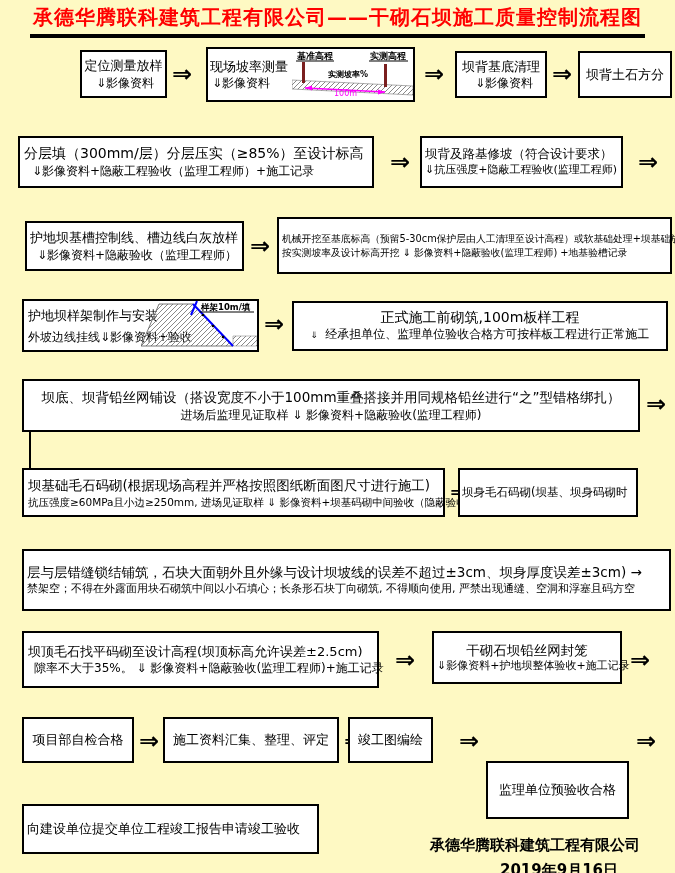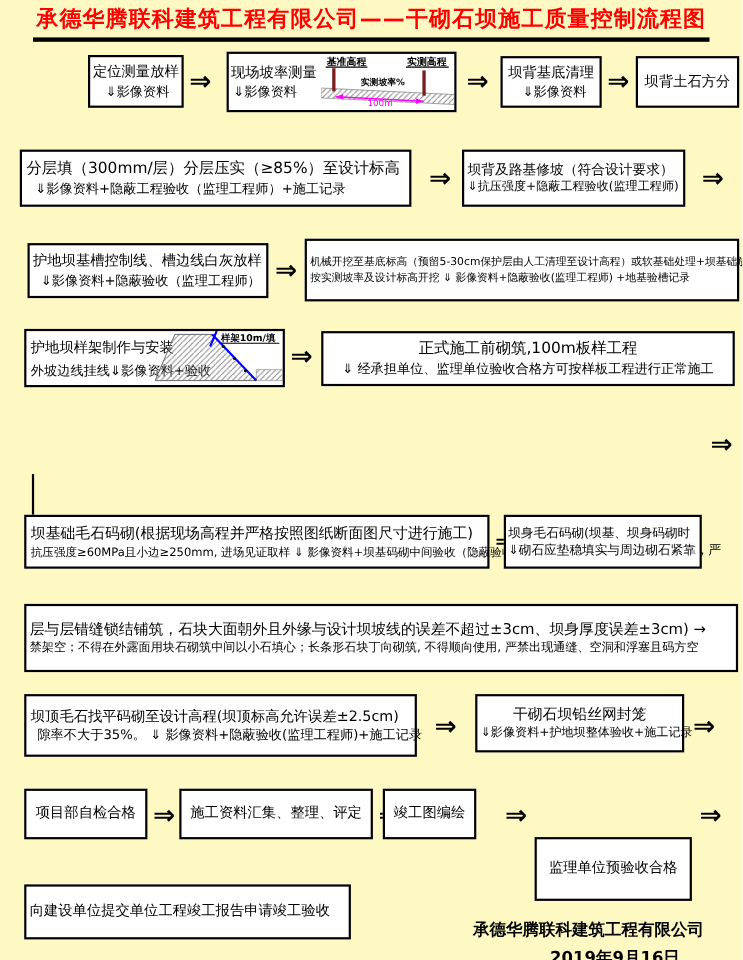--- a/index.html
+++ b/index.html
@@ -122,38 +122,43 @@
       <circle cx="72" cy="25" r="1.3" fill="#000"></circle>
       <circle cx="82" cy="36" r="1.3" fill="#000"></circle>
       <text x="60" y="9" font-size="8.5" font-weight="bold">样架10m/填</text>
       <line x1="59" y1="11" x2="113" y2="11" stroke="#000" stroke-width="1"></line>
     </svg>
   </div>
   <div class="arr" style="left:264px;top:312px;">⇒</div>
   <div class="box" style="left:292px;top:301px;width:376px;height:50px;">
     <div class="col">
       <div class="ln ctr" style="font-size:14px;">正式施工前砌筑,100m板样工程</div>
-      <div class="ln ctr" style="font-size:12px;">⇓  经承担单位、监理单位验收合格方可按样板工程进行正常施工</div>
-    </div>
-  </div>
-
+      <div class="ln ctr" style="font-size:12px;font-family:Liberation Mono, monospace;">⇓  经承担单位、监理单位验收合格方可按样板工程进行正常施工</div>
+    </div>
+  </div>
+
+  <div class="box" style="left:22px;top:379px;width:618px;height:53px;">
+    <div class="col">
+      <div class="ln ctr" style="font-size:13.5px;">坝底、坝背铅丝网铺设（搭设宽度不小于100mm重叠搭接并用同规格铅丝进行“之”型错格绑扎）</div>
+      <div class="ln ctr" style="font-size:12px;">进场后监理见证取样 ⇓ 影像资料+隐蔽验收(监理工程师)</div>
+    </div>
+  </div>
   <div class="arr" style="left:646px;top:392px;">⇒</div>
   <div class="conn" style="left:29px;top:431px;height:37px;"></div>
 
   <div class="box" style="left:22px;top:468px;width:423px;height:49px;">
     <div class="col">
       <div class="ln" style="font-size:13.5px;padding-left:4px;">坝基础毛石码砌(根据现场高程并严格按照图纸断面图尺寸进行施工)</div>
       <div class="ln" style="font-size:10.5px;padding-left:4px;">抗压强度≥60MPa且小边≥250mm, 进场见证取样 ⇓ 影像资料+坝基码砌中间验收（隐蔽验收）</div>
     </div>
   </div>
   <div class="arr" style="left:450px;top:480px;">⇒</div>
   <div class="box" style="left:458px;top:468px;width:180px;height:49px;">
     <div class="col">
       <div class="ln" style="font-size:11.5px;padding-left:2px;">坝身毛石码砌(坝基、坝身码砌时</div>
-      <div class="ln" style="font-size:11.5px;padding-left:2px;">⇓砌石应垫稳填实与周边砌石紧靠，严</div>
     </div>
   </div>
 
   <div class="box" style="left:22px;top:549px;width:649px;height:62px;">
     <div class="col">
       <div class="ln" style="font-size:13.5px;padding-left:3px;">层与层错缝锁结铺筑，石块大面朝外且外缘与设计坝坡线的误差不超过±3cm、坝身厚度误差±3cm) →</div>
       <div class="ln" style="font-size:11px;padding-left:3px;">禁架空；不得在外露面用块石砌筑中间以小石填心；长条形石块丁向砌筑, 不得顺向使用, 严禁出现通缝、空洞和浮塞且码方空</div>
     </div>
   </div>
 

